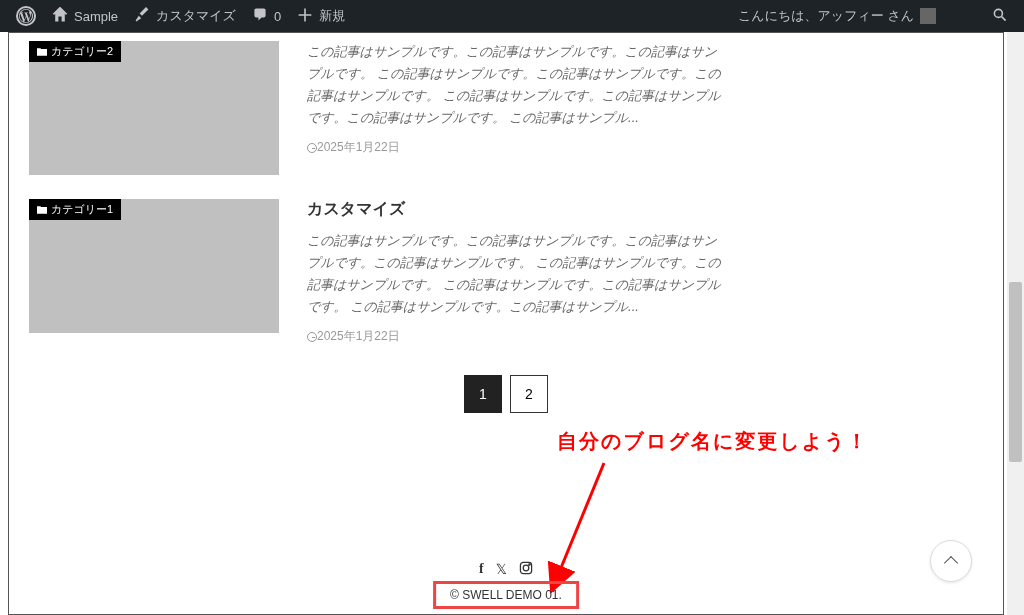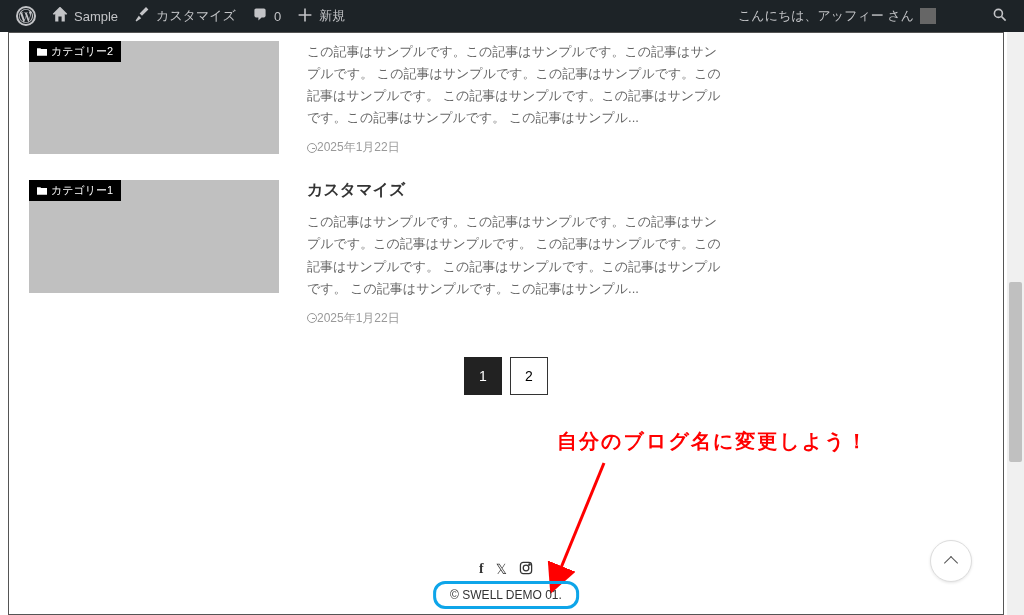--- a/index.html
+++ b/index.html
@@ -59,21 +59,21 @@
     }
 
     
     .post {
       display: flex;
       gap: 28px;
       margin-bottom: 24px;
     }
     .thumb {
       width: 250px;
-      height: 113px;
+      height: 134px;
       background: #c0c0c0;
       position: relative;
       flex-shrink: 0;
       padding-left: 36px;
     }
     .category-tag {
       position: absolute;
       top: 0; left: 0;
       background: #000;
       color: #fff;
@@ -94,20 +94,21 @@
       font-size: 16px;
       font-weight: bold;
       color: #333;
       margin-bottom: 10px;
     }
     .post-excerpt {
       font-size: 13px;
       color: #666;
       line-height: 1.7;
       margin-bottom: 10px;
+      font-style: italic;
     }
     .post-date {
       font-size: 12px;
       color: #999;
       display: flex;
       align-items: center;
     }
     .clock-icon {
       width: 10px; height: 10px; border: 1px solid #999; border-radius: 50%;
       position: relative;
@@ -162,22 +163,22 @@
       color: #333;
       font-size: 14px;
     }
 
     
     .copyright-box {
       position: absolute;
       left: 50%;
       transform: translateX(-50%);
       top: 548px;
-      border: 3px solid #0ea5e9;
-      border-radius: 12px;
+      border: 3px solid #ef4444;
+      border-radius: 0;
       padding: 4px 14px;
       font-size: 12px;
       color: #333;
     }
 
     
     .scroll-top {
       position: absolute;
       right: 52px;
       top: 540px;

